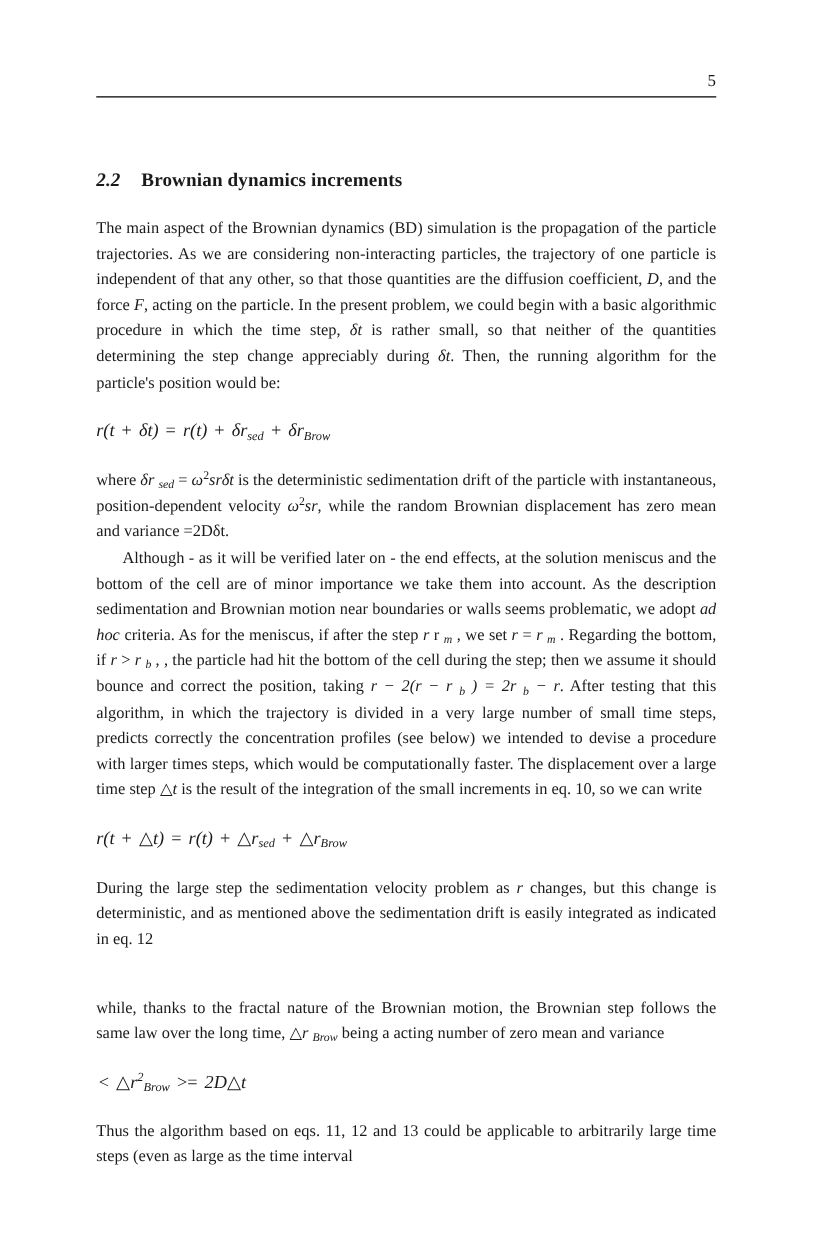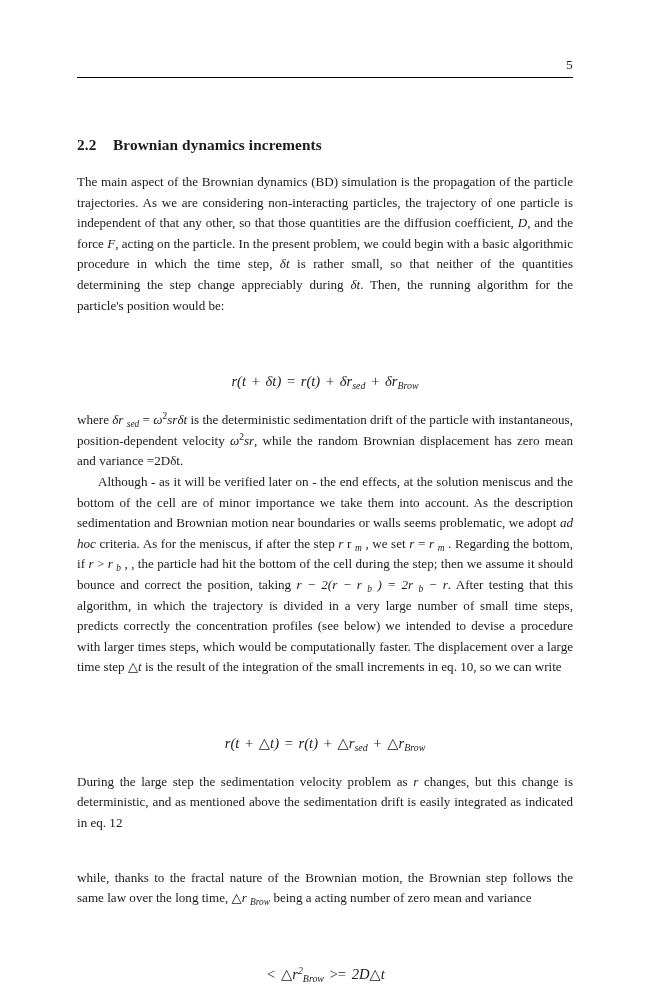--- a/index.html
+++ b/index.html
@@ -61,44 +61,43 @@
   h2.section {
     margin: 0;
     font-size: 15.3px;
     font-weight: bold;
     line-height: 20px;
     letter-spacing: 0.1px;
   }
   h2.section .num {
     display: inline-block;
     min-width: 36px;
+    font-style: italic;
   }
   .head-space-before { height: 28px; }
   .head-space-after  { height: 17px; }
   
   .mathit {
     font-style: italic;
     font-family: "Liberation Serif", "DejaVu Serif", serif;
   }
   .up { font-style: normal; }
   sub, sup {
     font-size: 0.72em;
     line-height: 0;
   }
   sub { vertical-align: -0.28em; }
   sup { vertical-align: 0.5em; }
   sub.it { font-style: italic; }
   
   .eq {
-    text-align: center;
     font-style: italic;
     font-size: 14.6px;
     line-height: 24px;
     white-space: nowrap;
-    margin-top: 36px;
   }
   .eq .op {
     font-style: normal;
     padding: 0 2px;
   }
   .eq .rm { font-style: normal; }
   .eq sub {
     font-size: 0.68em;
     vertical-align: -0.3em;
     font-style: italic;

